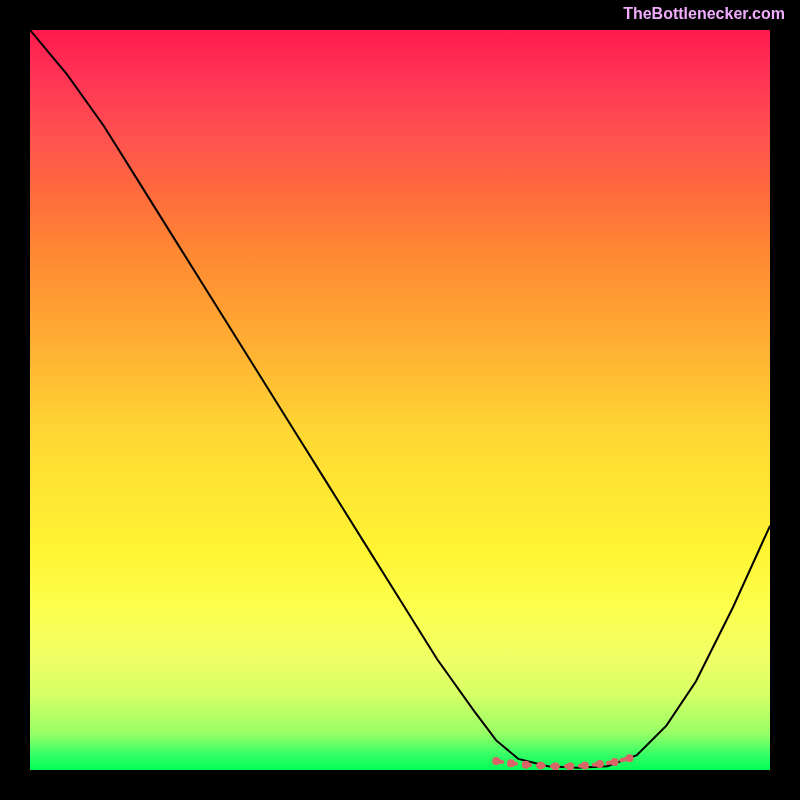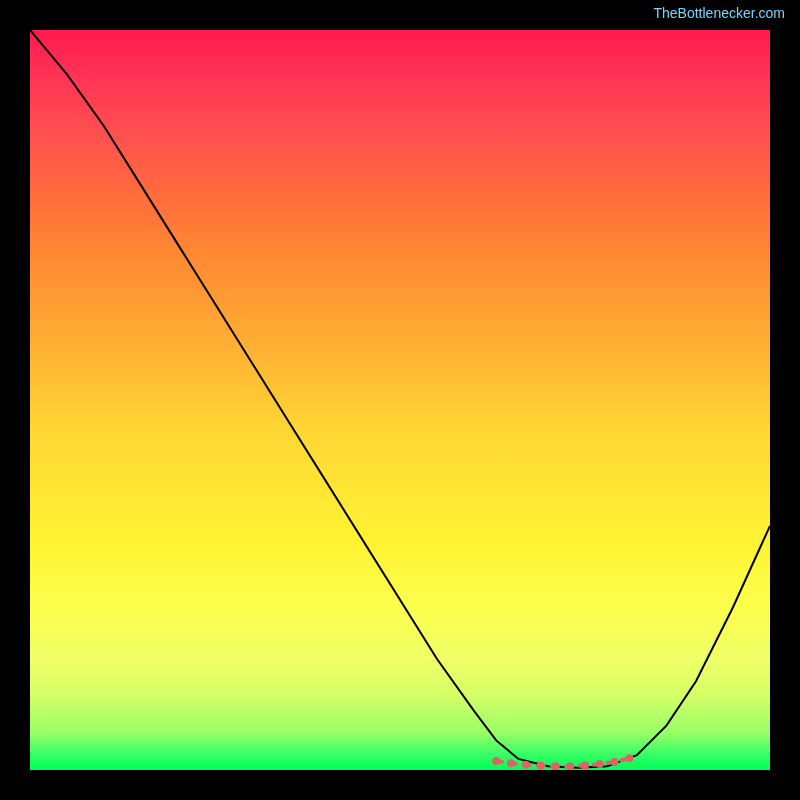--- a/index.html
+++ b/index.html
@@ -11,23 +11,23 @@
     width: 800px;
     height: 800px;
     background: #000;
     position: relative;
     font-family: Arial, sans-serif;
   }
   .watermark {
     position: absolute;
     top: 5px;
     right: 15px;
-    color: #7dd3fc;
-    font-size: 14px;
-    font-weight: normal;
+    color: #f0abfc;
+    font-size: 16px;
+    font-weight: bold;
     z-index: 10;
   }
   .chart-area {
     position: absolute;
     top: 30px;
     left: 30px;
     width: 740px;
     height: 740px;
   }
   .gradient-bg {

